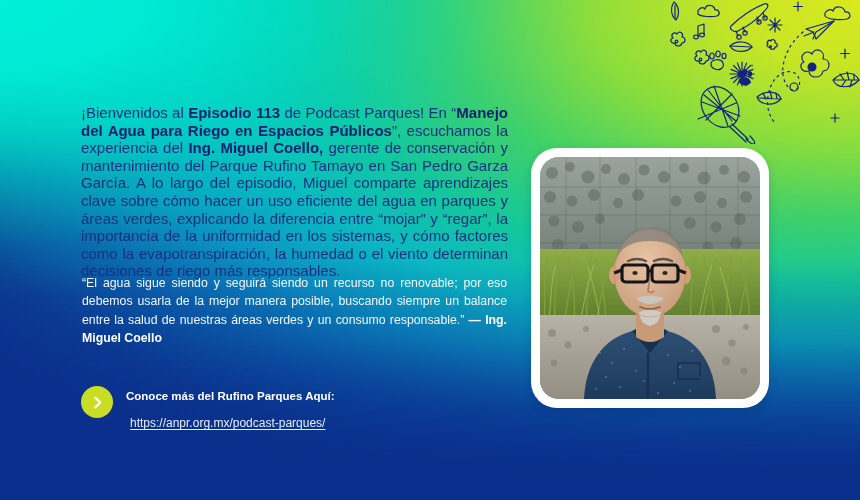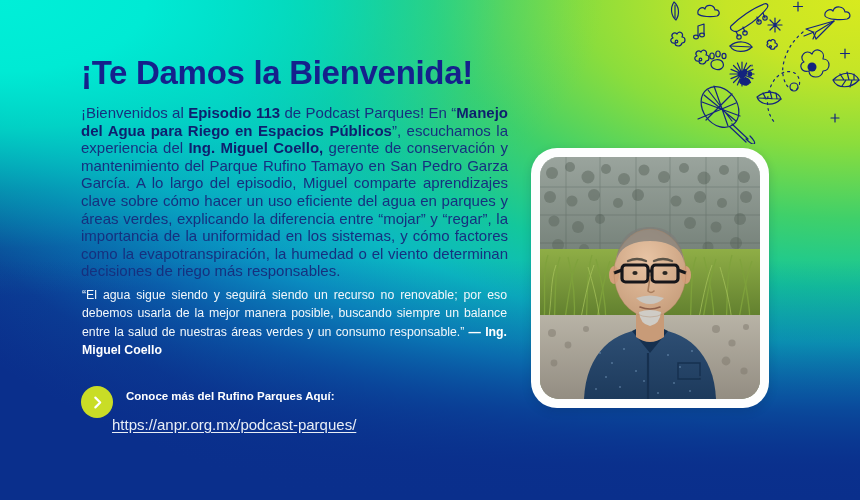--- a/index.html
+++ b/index.html
@@ -98,21 +98,21 @@
     width: 427px;
     font-size: 15px;
     line-height: 17.6px;
     color: #16307F;
     text-align: justify;
   }
   .intro b { font-weight: bold; color: #0E1F6E; }
 
   .quote {
     position: absolute;
-    top: 286px;
+    top: 274px;
     left: 1px;
     width: 425px;
     font-size: 12.3px;
     line-height: 18.3px;
     color: #F2F7FB;
     text-align: justify;
   }
   .quote b { font-weight: bold; color: #FFFFFF; }
 
   
@@ -139,23 +139,23 @@
     position: absolute;
     left: 45px;
     top: 4px;
     font-size: 11.5px;
     font-weight: bold;
     color: #FFFFFF;
     white-space: nowrap;
   }
   .cta-link {
     position: absolute;
-    left: 31px;
+    left: 49px;
     top: 30px;
-    font-size: 15px;
+    font-size: 12px;
     color: #E8EEF6;
     text-underline-offset: 2px;
     white-space: nowrap;
   }
 
   
   .photo-frame {
     position: absolute;
     left: 531px;
     top: 148px;
@@ -301,21 +301,20 @@
         <ellipse cx="76" cy="113" rx="17" ry="22" transform="rotate(-36 76 113)"></ellipse>
         <path d="M64 96 l24 31 M88 100 l-26 26 M70 92 l14 40 M58 108 l38 14
                  M60 101 l32 26 M92 109 l-38 16"></path>
         <path d="M88 130 l16 15 M86 133 l16 15 M102 145 c3 3 6 6 8 5 c2-1 -1-5 -4-8"></path>
       </g>
     </svg>
   </div>
 
   <div class="content">
 
-    <div class="title">¡Te Damos la Bienvenida!</div>
 
     <div class="intro"><span>¡Bienvenidos al </span><b>Episodio 113</b><span> de Podcast Parques! En “</span><b>Manejo del Agua para Riego en Espacios Públicos</b><span>”, escuchamos la experiencia del </span><b>Ing. Miguel Coello,</b><span> gerente de conservación y mantenimiento del Parque Rufino Tamayo en San Pedro Garza García. A lo largo del episodio, Miguel comparte aprendizajes clave sobre cómo hacer un uso eficiente del agua en parques y áreas verdes, explicando la diferencia entre “mojar” y “regar”, la importancia de la uniformidad en los sistemas, y cómo factores como la evapotranspiración, la humedad o el viento determinan decisiones de riego más responsables.</span></div>
 
     <div class="quote"><span>“El agua sigue siendo y seguirá siendo un recurso no renovable; por eso debemos usarla de la mejor manera posible, buscando siempre un balance entre la salud de nuestras áreas verdes y un consumo responsable.” </span><b>— Ing. Miguel Coello</b></div>
 
     <div class="cta">
       <div class="cta-arrow">
         <svg viewBox="0 0 12 12" fill="none" stroke="#FFFFFF" stroke-width="2" stroke-linecap="round" stroke-linejoin="round">
           <path d="M4 1.5 L8.5 6 L4 10.5"></path>
         </svg>

